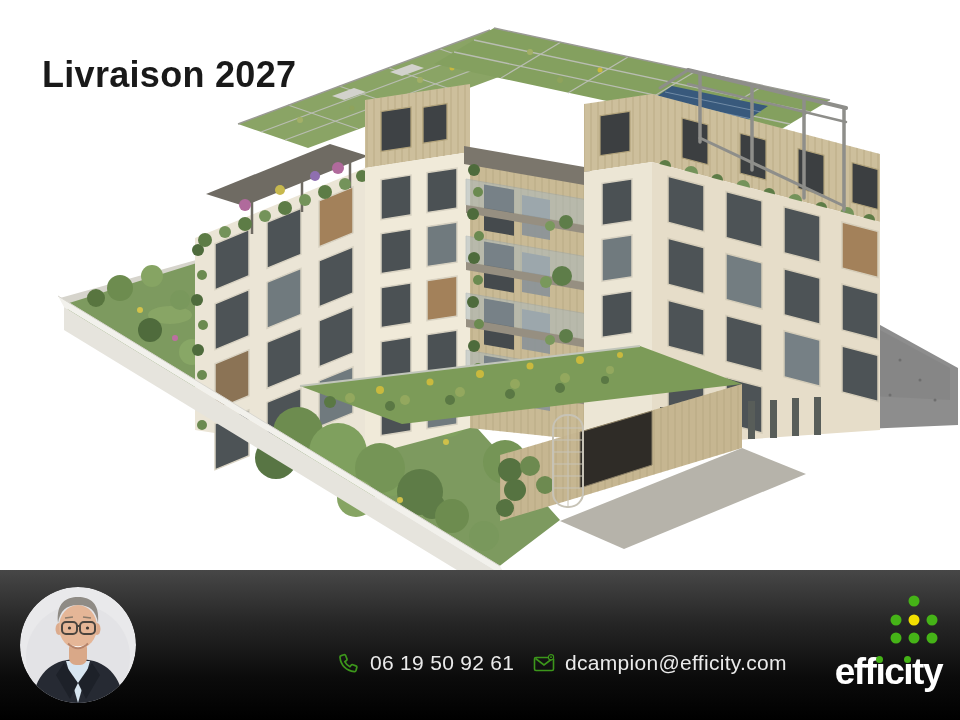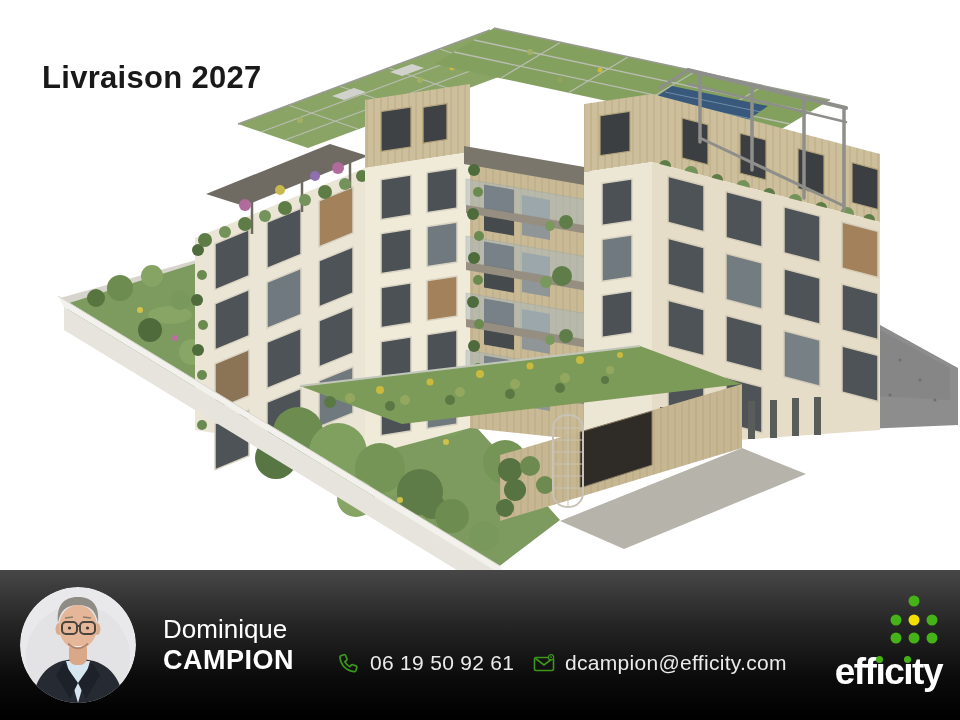--- a/index.html
+++ b/index.html
@@ -1,19 +1,19 @@
 <!DOCTYPE html>
 <html><head>
 <meta charset="utf-8">
 <style>
   html,body{margin:0;padding:0;background:#fff;}
   #page{position:relative;width:960px;height:720px;background:#fff;overflow:hidden;
         font-family:"Liberation Sans",sans-serif;}
   
-  #title{position:absolute;left:42px;top:60px;font-size:31px;font-weight:700;
+  #title{position:absolute;left:42px;top:54px;font-size:36px;font-weight:700;
          color:#191919;letter-spacing:.3px;}
   
   #scene{position:absolute;left:0;top:0;}
   
   #banner{position:absolute;left:0;top:570px;width:960px;height:150px;
           background:linear-gradient(180deg,#474747 0%,#262626 35%,#0b0b0b 72%,#000 100%);}
   #avatar{position:absolute;left:20px;top:17px;width:116px;height:116px;border-radius:50%;
           overflow:hidden;}
   #agent-name{position:absolute;left:163px;top:44px;color:#fff;}
   #agent-name .first{font-size:26px;font-weight:400;line-height:31px;}
@@ -413,24 +413,20 @@
         <rect x="42" y="35" width="15" height="12" rx="4" fill="none" stroke="#4a443e" stroke-width="2"></rect>
         <rect x="60" y="35" width="15" height="12" rx="4" fill="none" stroke="#4a443e" stroke-width="2"></rect>
         <line x1="57" y1="39" x2="60" y2="39" stroke="#4a443e" stroke-width="2"></line>
         <circle cx="49.5" cy="41" r="1.6" fill="#3d3631"></circle>
           <circle cx="67.5" cy="41" r="1.6" fill="#3d3631"></circle>
         <path d="M49,57 Q58,66 67,57 Q58,61.5 49,57 Z" fill="#fff" opacity="0.92"></path>
         <path d="M48,56.5 Q58,66 68,56.5" stroke="#b5836a" stroke-width="1.8" fill="none"></path>
       </svg>
     </div>
 
-    <div id="agent-name">
-      <div class="first">Dominique</div>
-      <div class="last">CAMPION</div>
-    </div>
 
     <div class="contact" id="phone-contact">
       <svg width="21" height="21" viewBox="0 0 21 21">
         <path d="M4.2,2.6 L7.0,1.8 C7.7,1.6 8.4,2.0 8.7,2.7 L9.9,5.8 C10.1,6.4 9.9,7.1 9.4,7.5 L7.8,8.7 C8.9,11.0 10.6,12.7 12.9,13.8 L14.1,12.2 C14.5,11.7 15.2,11.5 15.8,11.7 L18.9,12.9 C19.6,13.2 20.0,13.9 19.8,14.6 L19.0,17.4 C18.8,18.2 18.1,18.7 17.3,18.6 C9.3,17.8 3.8,12.3 3.0,4.3 C2.9,3.5 3.4,2.8 4.2,2.6 Z" fill="none" stroke="#3c961b" stroke-width="1.7" stroke-linejoin="round"></path>
       </svg>
       <span>06 19 50 92 61</span>
     </div>
 
     <div class="contact" id="email-contact">
       <svg width="23" height="18" viewBox="0 0 23 18">

